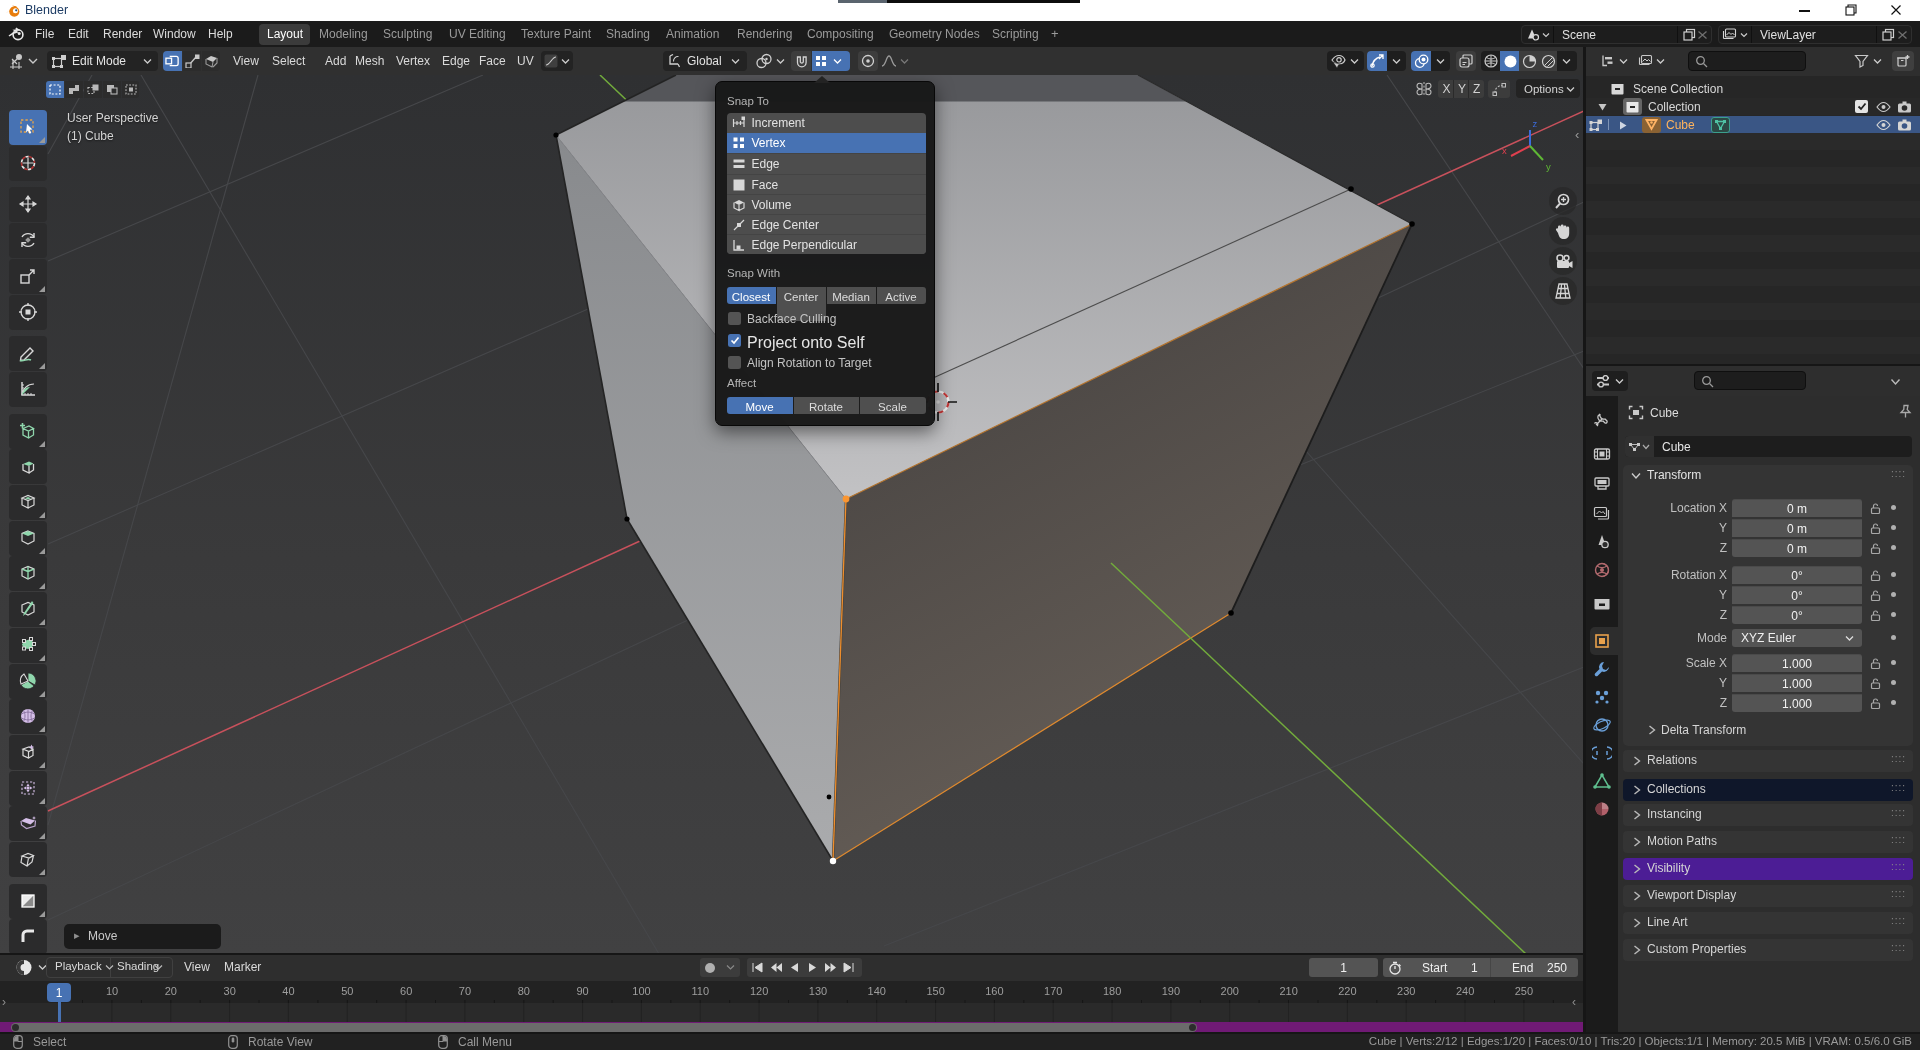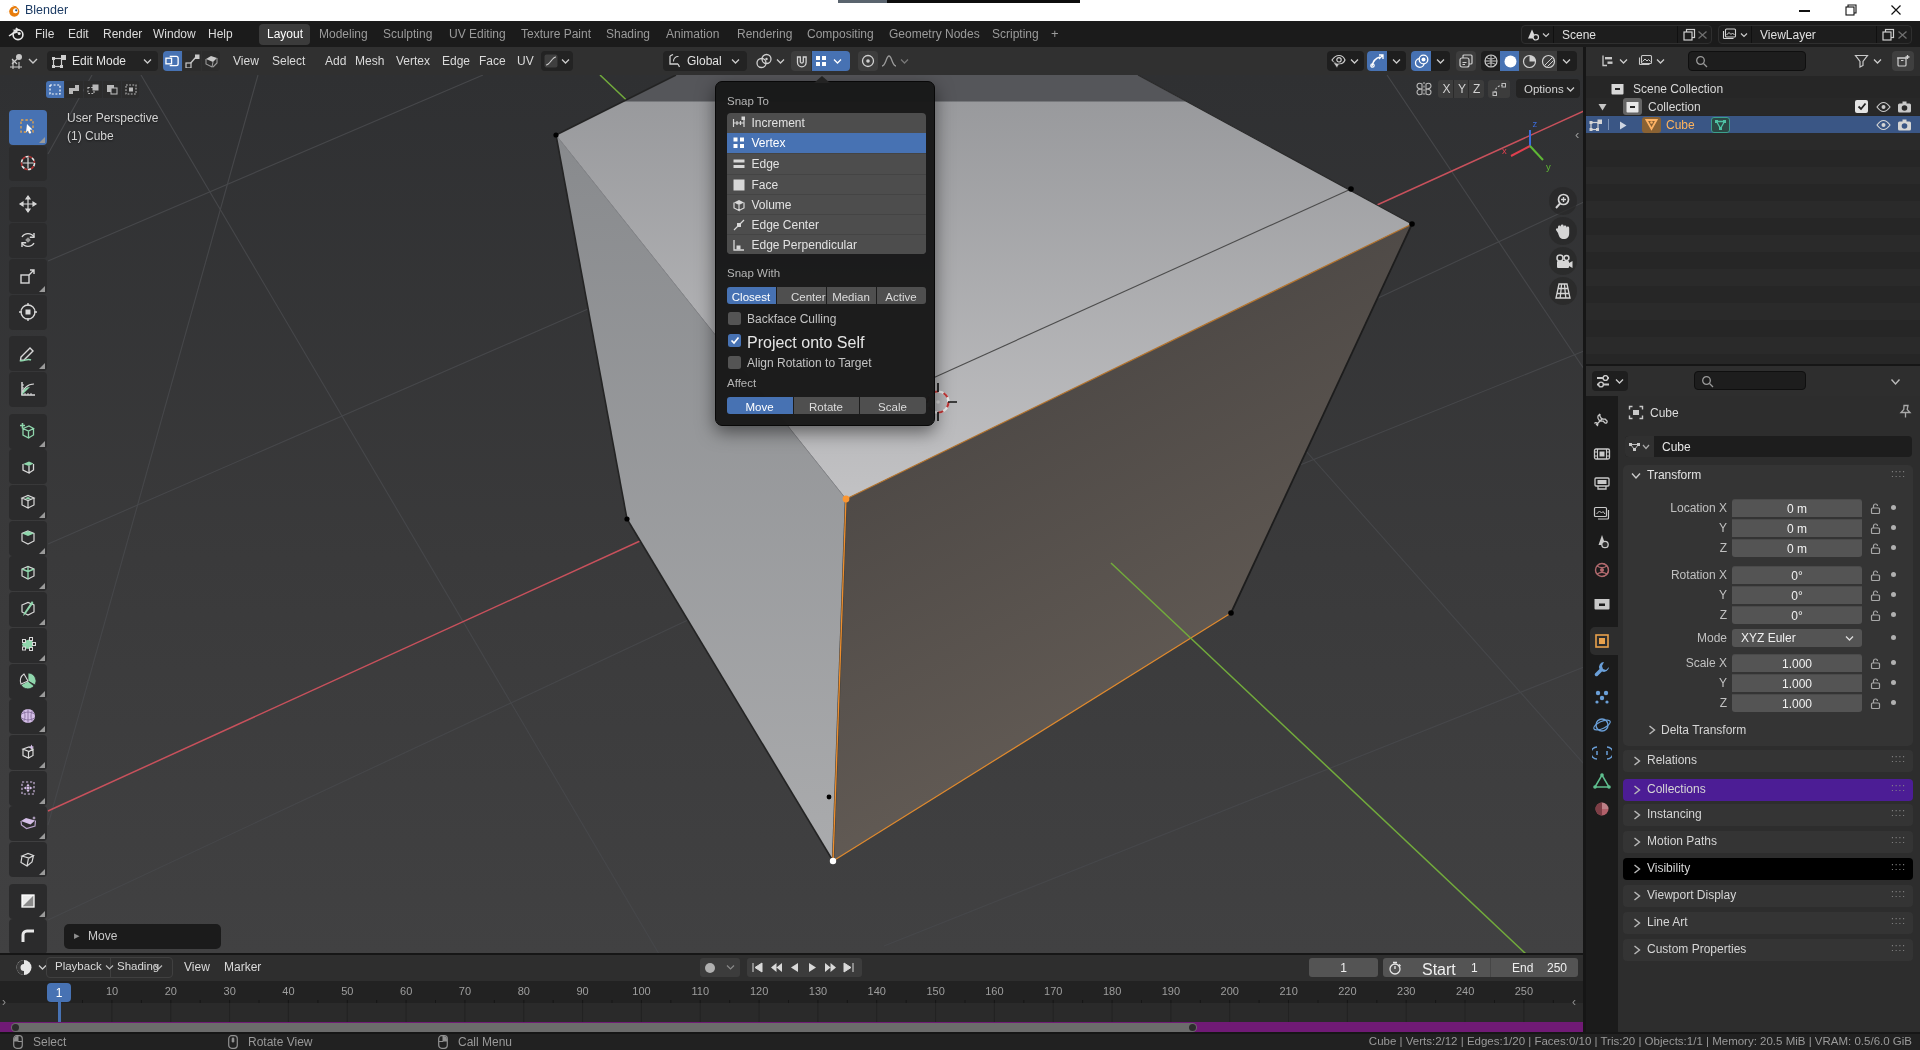--- a/index.html
+++ b/index.html
@@ -695,21 +695,21 @@
 <svg class="ab" style="left:5px;top:3px" width="14" height="14" viewBox="0 0 14 14">
               <path d="M2 2 V12 H12" fill="none" stroke="#d8d8d8" stroke-width="1.3"></path>
               <rect x="4.5" y="7.5" width="4" height="4" fill="#d8d8d8"></rect>
             </svg>
 <div class="txt" style="left:25px;top:3px;font-size:12px;color:#e2e2e2;">Edge Perpendicular</div>
           </div>
 </div>
  <div class="txt" style="left:11px;top:185px;font-size:11.5px;color:#b5b5b5;">Snap With</div>
  <div class="ab" style="left:10.5px;top:205px;width:199px;height:17px;">
   <div class="ab" style="left:0;top:0;width:49px;height:17px;background:#4772b3;border-radius:3px 0 0 3px;text-align:center;"><span style="font-size:11.5px;color:#fff;line-height:17px;">Closest</span></div>
-  <div class="ab" style="left:50px;top:0;width:49px;height:17px;background:#4f4f4f;text-align:right;"><span style="font-size:11.5px;color:#dcdcdc;line-height:17px;">Center</span></div>
+  <div class="ab" style="left:50px;top:0;width:49px;height:34px;background:#4f4f4f;text-align:center;"><span style="font-size:11.5px;color:#dcdcdc;line-height:17px;">Center</span></div>
   <div class="ab" style="left:100px;top:0;width:49px;height:17px;background:#4f4f4f;text-align:center;"><span style="font-size:11.5px;color:#dcdcdc;line-height:17px;">Median</span></div>
   <div class="ab" style="left:150px;top:0;width:49px;height:17px;background:#4f4f4f;border-radius:0 3px 3px 0;text-align:center;"><span style="font-size:11.5px;color:#dcdcdc;line-height:17px;">Active</span></div>
  </div>
  <div class="ab" style="left:12px;top:230px;width:13px;height:13px;background:#545454;border-radius:2.5px;"></div>
  <div class="txt" style="left:31px;top:230px;font-size:12px;color:#c3c3c3;">Backface Culling</div>
  <div class="ab" style="left:12px;top:252px;width:13px;height:13px;background:#4772b3;border-radius:2.5px;">
   <svg class="ab" style="left:1.5px;top:2px" width="10" height="9" viewBox="0 0 10 9">
             <path d="M1.5 4.5 L4 7 L8.5 1.5" fill="none" stroke="#fff" stroke-width="1.7"></path>
           </svg>
         </div>
@@ -1064,42 +1064,42 @@
         </svg>
  <div class="txt" style="left:38px;top:258px;font-size:12px;color:#d5d5d5;">Delta Transform</div>
 </div>
 <div class="ab" style="left:37px;top:384px;width:290px;height:22px;background:#343434;border-radius:4px;">
  <svg class="ab" style="left:10px;top:6px" width="8" height="10" viewBox="0 0 8 10">
           <path d="M1.5 1 L6.5 5 L1.5 9" fill="none" stroke="#bbb" stroke-width="1.4"></path>
         </svg>
  <div class="txt" style="left:24px;top:3px;font-size:12px;color:#d5d5d5;">Relations</div>
  <div class="txt" style="left:268px;top:3px;font-size:10px;color:#888;letter-spacing:1px;">::::</div>
 </div>
-<div class="ab" style="left:37px;top:413px;width:290px;height:22px;background:#4c1d95;border-radius:4px;">
+<div class="ab" style="left:37px;top:413px;width:290px;height:22px;background:#0f172a;border-radius:4px;">
  <svg class="ab" style="left:10px;top:6px" width="8" height="10" viewBox="0 0 8 10">
           <path d="M1.5 1 L6.5 5 L1.5 9" fill="none" stroke="#bbb" stroke-width="1.4"></path>
         </svg>
  <div class="txt" style="left:24px;top:3px;font-size:12px;color:#d5d5d5;">Collections</div>
  <div class="txt" style="left:268px;top:3px;font-size:10px;color:#888;letter-spacing:1px;">::::</div>
 </div>
 <div class="ab" style="left:37px;top:438px;width:290px;height:22px;background:#343434;border-radius:4px;">
  <svg class="ab" style="left:10px;top:6px" width="8" height="10" viewBox="0 0 8 10">
           <path d="M1.5 1 L6.5 5 L1.5 9" fill="none" stroke="#bbb" stroke-width="1.4"></path>
         </svg>
  <div class="txt" style="left:24px;top:3px;font-size:12px;color:#d5d5d5;">Instancing</div>
  <div class="txt" style="left:268px;top:3px;font-size:10px;color:#888;letter-spacing:1px;">::::</div>
 </div>
 <div class="ab" style="left:37px;top:465px;width:290px;height:22px;background:#343434;border-radius:4px;">
  <svg class="ab" style="left:10px;top:6px" width="8" height="10" viewBox="0 0 8 10">
           <path d="M1.5 1 L6.5 5 L1.5 9" fill="none" stroke="#bbb" stroke-width="1.4"></path>
         </svg>
  <div class="txt" style="left:24px;top:3px;font-size:12px;color:#d5d5d5;">Motion Paths</div>
  <div class="txt" style="left:268px;top:3px;font-size:10px;color:#888;letter-spacing:1px;">::::</div>
 </div>
-<div class="ab" style="left:37px;top:492px;width:290px;height:22px;background:#000000;border-radius:4px;">
+<div class="ab" style="left:37px;top:492px;width:290px;height:22px;background:#4c1d95;border-radius:4px;">
  <svg class="ab" style="left:10px;top:6px" width="8" height="10" viewBox="0 0 8 10">
           <path d="M1.5 1 L6.5 5 L1.5 9" fill="none" stroke="#bbb" stroke-width="1.4"></path>
         </svg>
  <div class="txt" style="left:24px;top:3px;font-size:12px;color:#d5d5d5;">Visibility</div>
  <div class="txt" style="left:268px;top:3px;font-size:10px;color:#888;letter-spacing:1px;">::::</div>
 </div>
 <div class="ab" style="left:37px;top:519px;width:290px;height:22px;background:#343434;border-radius:4px;">
  <svg class="ab" style="left:10px;top:6px" width="8" height="10" viewBox="0 0 8 10">
           <path d="M1.5 1 L6.5 5 L1.5 9" fill="none" stroke="#bbb" stroke-width="1.4"></path>
         </svg>
@@ -1171,21 +1171,21 @@
         </svg>
  </div>
  <div class="ab" style="left:1309px;top:4px;width:69px;height:19px;background:#545454;border-radius:3px;">
   <div class="txt" style="left:0;top:2.5px;width:69px;text-align:center;font-size:12px;color:#f0f0f0;">1</div>
  </div>
  <div class="ab" style="left:1383px;top:4px;width:195px;height:19px;background:#545454;border-radius:3px;">
   <svg class="ab" style="left:5px;top:2.5px" width="14" height="14" viewBox="0 0 14 14">
           <circle cx="7" cy="8" r="5" fill="none" stroke="#e8e8e8" stroke-width="1.3"></circle>
           <path d="M7 8 V5 M5 1.5 h4 M11 3.5 l1.5 1.5" stroke="#e8e8e8" stroke-width="1.3"></path>
         </svg>
-  <div class="txt" style="left:39px;top:2.5px;font-size:16px;color:#f0f0f0;">Start</div>
+  <div class="txt" style="left:39px;top:2.5px;font-size:12px;color:#f0f0f0;">Start</div>
   <div class="txt" style="left:88px;top:2.5px;font-size:12px;color:#f0f0f0;">1</div>
   <div class="ab" style="left:107px;top:0;width:1px;height:19px;background:#464646;"></div>
   <div class="txt" style="left:129px;top:2.5px;font-size:12px;color:#f0f0f0;">End</div>
   <div class="txt" style="left:164px;top:2.5px;font-size:12px;color:#f0f0f0;">250</div>
  </div>
 
 <div class="ab" style="left:0;top:27px;width:1584px;height:22px;background:#222222;"></div>
 <div class="txt" style="left:97.0px;top:31px;width:30px;text-align:center;font-size:11px;color:#9e9e9e;">10</div>
 <div class="txt" style="left:155.82999999999998px;top:31px;width:30px;text-align:center;font-size:11px;color:#9e9e9e;">20</div>
 <div class="txt" style="left:214.66px;top:31px;width:30px;text-align:center;font-size:11px;color:#9e9e9e;">30</div>

